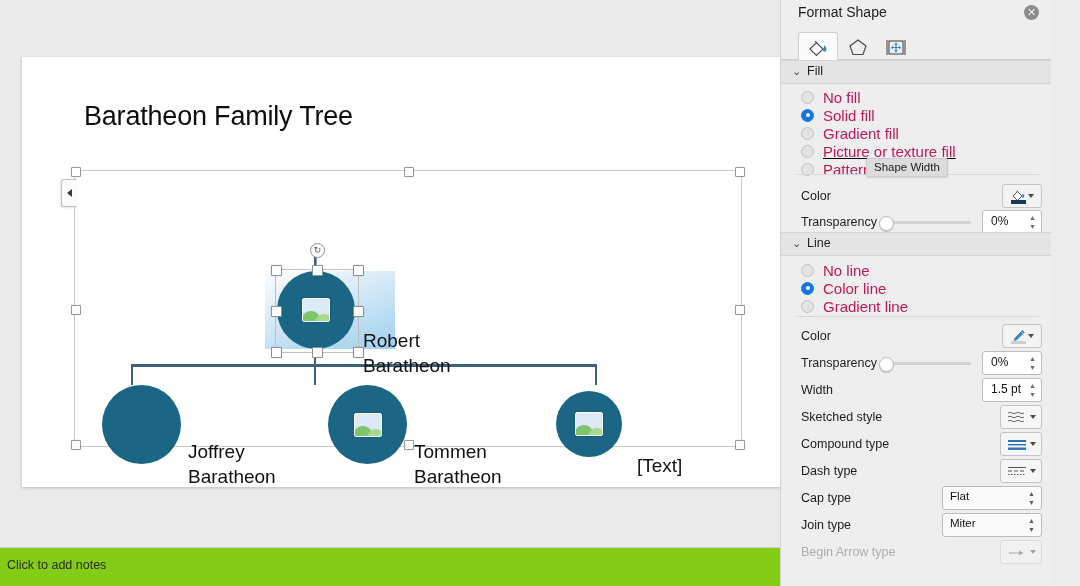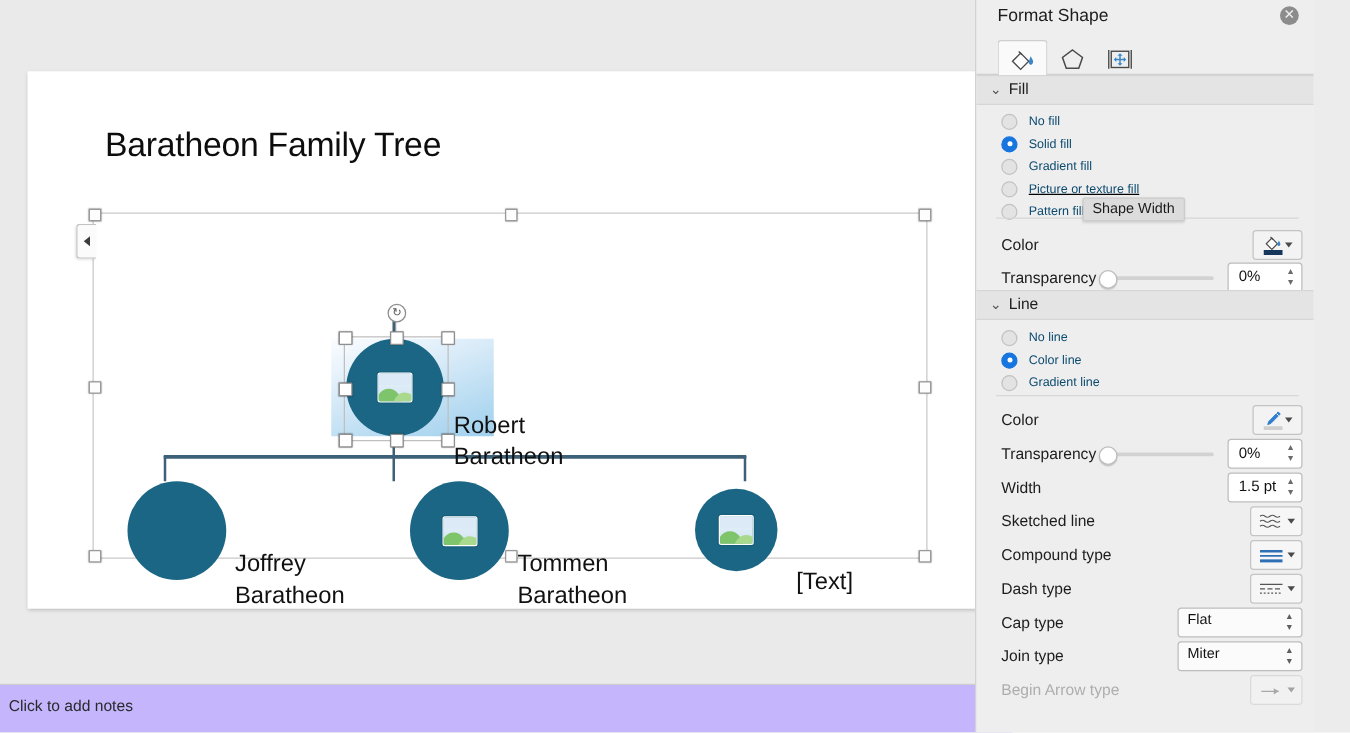--- a/index.html
+++ b/index.html
@@ -187,21 +187,21 @@
   .notes-sep {
     position: absolute;
     left: 0; top: 547px;
     width: 810px; height: 1px;
     background: #cfcfcf;
   }
   .notes {
     position: absolute;
     left: 0; top: 548px;
     width: 810px; height: 38px;
-    background: #c4b5fd;
+    background: #84cc16;
   }
   .notes-text {
     position: absolute;
     left: 7px; top: 10px;
     font-size: 12.5px;
     color: #2b2b2b;
   }
 
   
   .panel {
@@ -301,22 +301,22 @@
   .radio.on::after {
     content: "";
     position: absolute;
     left: 3.5px; top: 3.5px;
     width: 4px; height: 4px;
     border-radius: 50%;
     background: #ffffff;
   }
   .radio-lbl {
     margin-left: 9px;
-    font-size: 10px;
-    color: #0c4a6e;
+    font-size: 15px;
+    color: #be185d;
     white-space: nowrap;
   }
 
   .ctl-row {
     position: absolute;
     left: 0; right: 0;
     height: 22px;
   }
   .ctl-lbl {
     position: absolute;
@@ -708,21 +708,21 @@
         <div class="spin">
           <div class="val">1.5 pt</div>
           <div class="arrows">
               <span>▲</span>
               <span>▼</span>
             </div>
         </div>
       </div>
 
       <div class="ctl-row" style="top:93px;">
-        <div class="ctl-lbl">Sketched line</div>
+        <div class="ctl-lbl">Sketched style</div>
         <div class="style-btn">
           <svg width="22" height="15" viewBox="0 0 22 15">
             <path d="M2 3 q2 -1.6 4 0 t4 0 t4 0 t4 0" stroke="#555" fill="none" stroke-width="0.9"></path>
             <path d="M2 7 q2 -1.6 4 0 t4 0 t4 0 t4 0" stroke="#555" fill="none" stroke-width="0.9"></path>
             <path d="M2 11 q2 -1.6 4 0 t4 0 t4 0 t4 0" stroke="#555" fill="none" stroke-width="0.9"></path>
           </svg>
           <div class="caret"></div>
         </div>
       </div>
 

